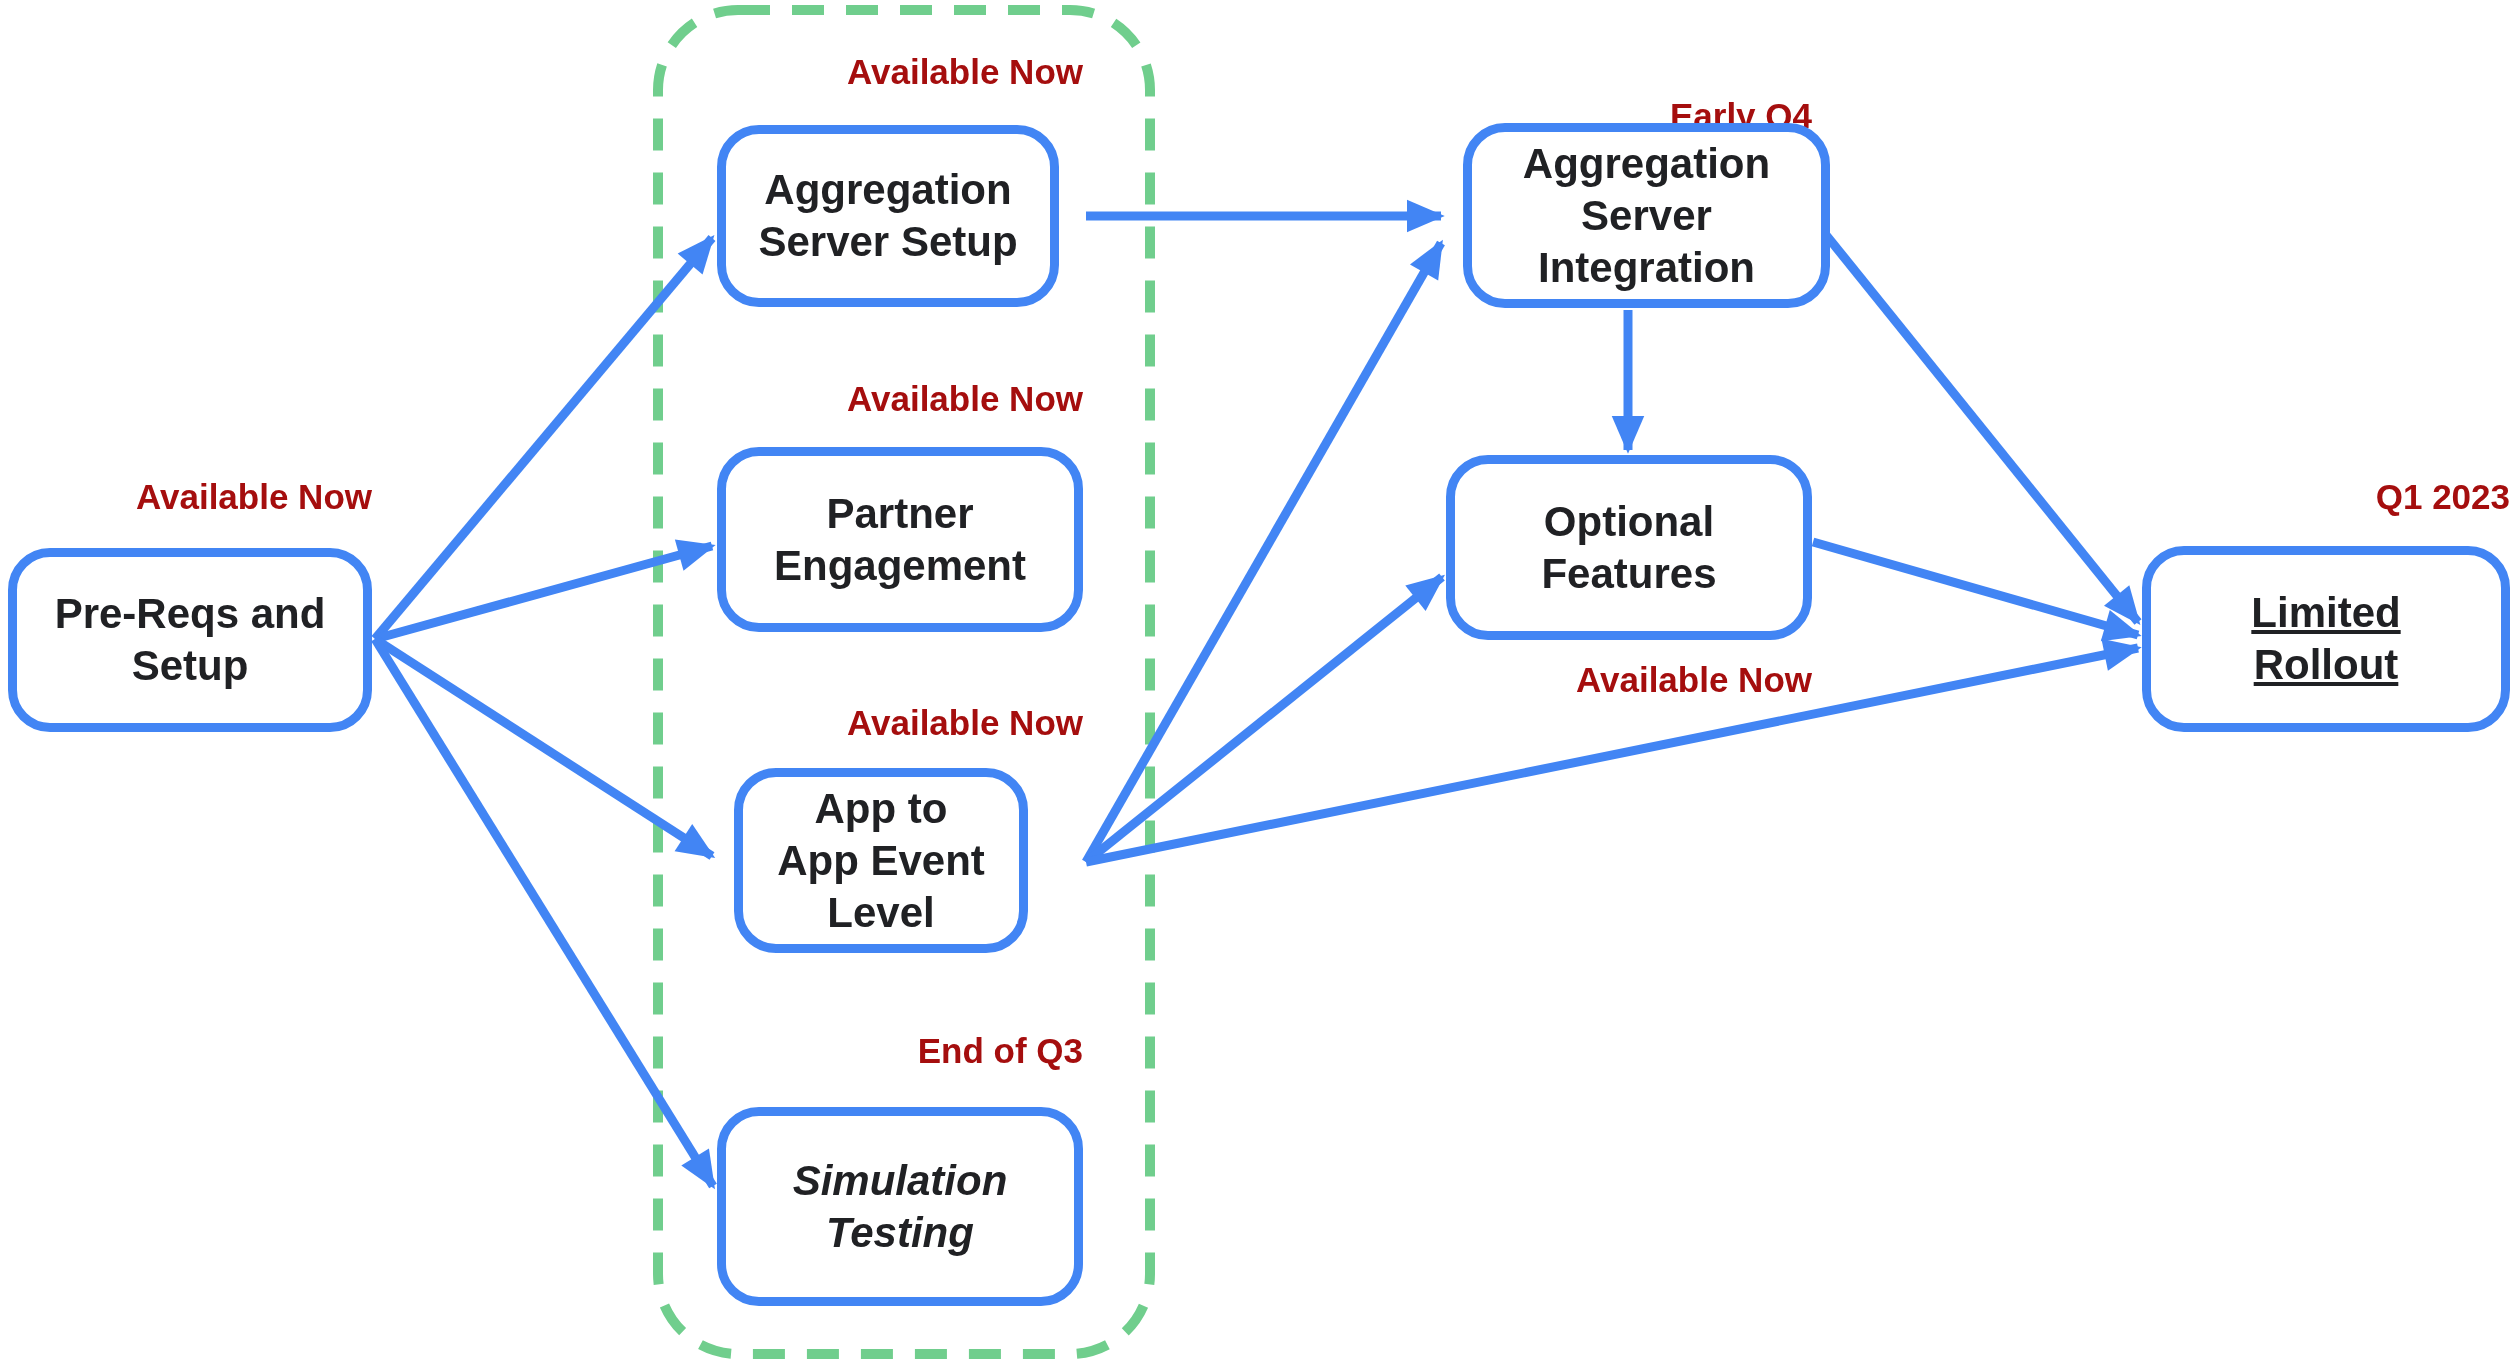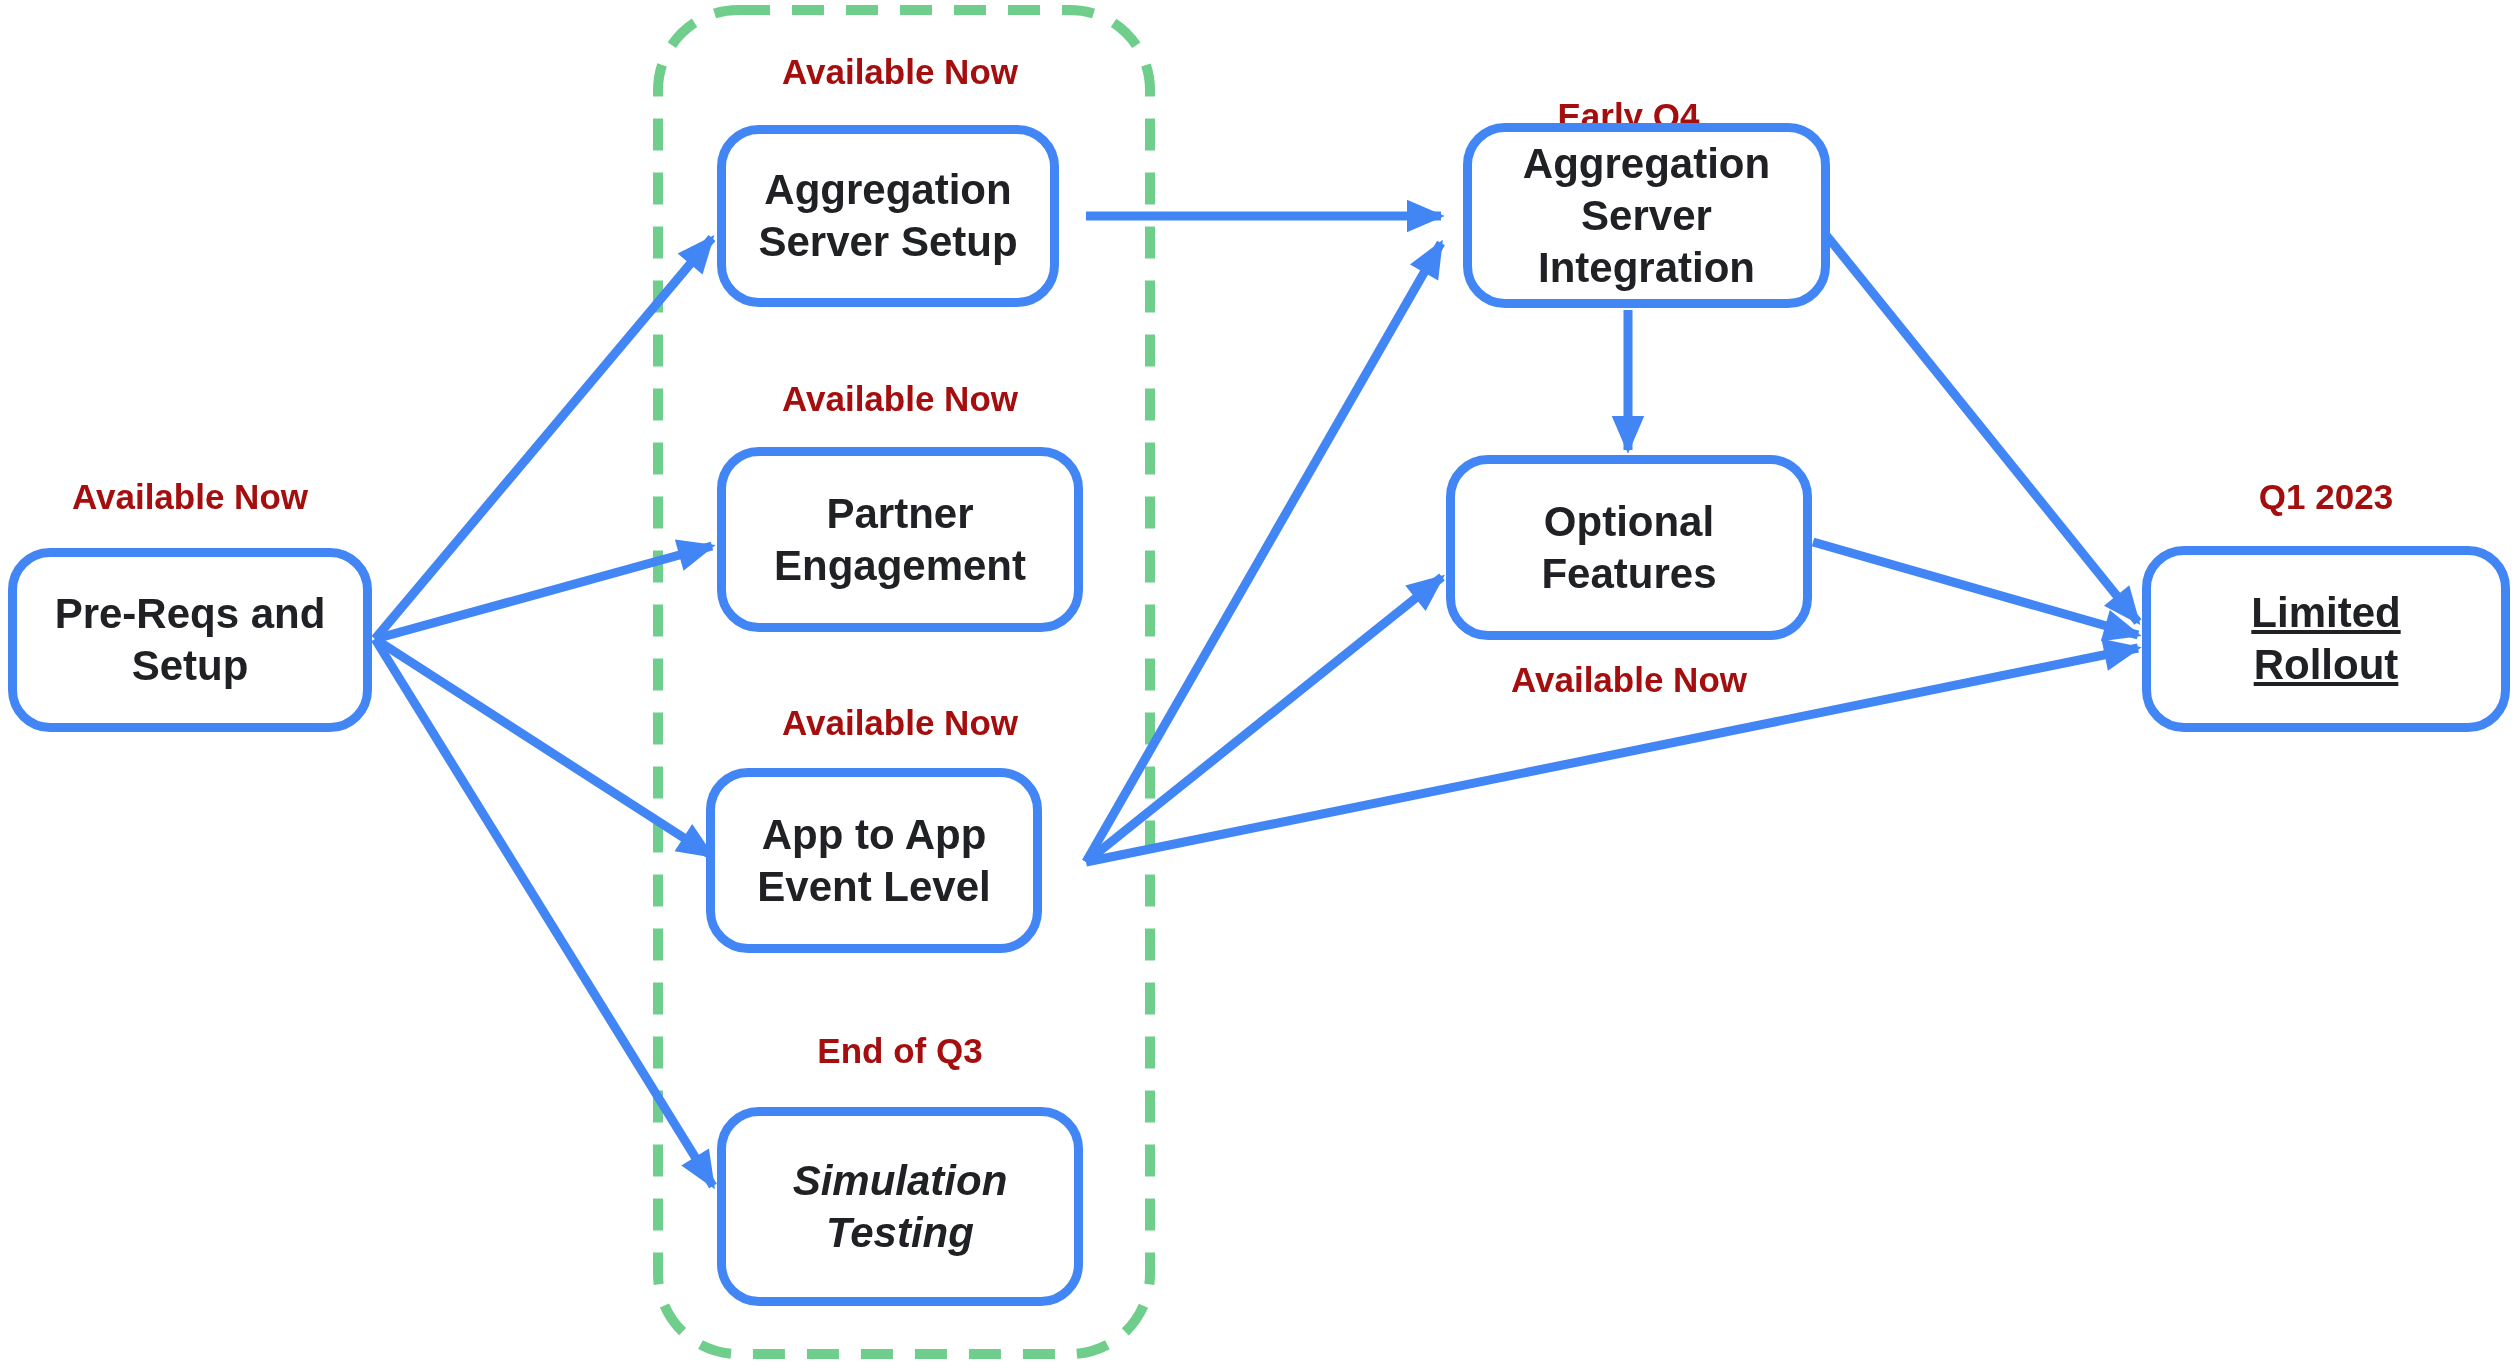--- a/index.html
+++ b/index.html
@@ -35,30 +35,30 @@
     background:var(--background);
     display:flex;align-items:center;justify-content:center;
     text-align:center;
     color:var(--node-text);
     font-size:42px;line-height:52px;font-weight:600;
     padding:0 30px;
     z-index:1;
   }
   .tl{
     position:absolute;
-    text-align:center;
+    text-align:right;
     color:var(--timeline-label);
     font-size:35px;line-height:40px;font-weight:600;
     z-index:1;
   }
   
   .n-pre {left:8px;   top:548px;  width:364px;height:184px;}
   .n-aggs{left:717px; top:125px;  width:342px;height:182px;}
   .n-part{left:717px; top:447px;  width:366px;height:185px;}
-  .n-app {left:706px; top:768px;  width:336px;height:185px;}
+  .n-app {left:734px; top:768px;  width:294px;height:185px;}
   .n-sim {left:717px; top:1107px; width:366px;height:199px;font-style:italic;}
   .n-int {left:1445px;top:123px;  width:367px;height:185px;margin-left:18px;}
   .n-opt {left:1446px;top:455px;  width:366px;height:185px;}
   .n-roll{left:2142px;top:546px;  width:368px;height:186px;text-decoration:underline;}
   
   .l-pre {left:8px;   top:477px;  width:364px;}
   .l-aggs{left:717px; top:52px;   width:366px;}
   .l-part{left:717px; top:379px;  width:366px;}
   .l-app {left:717px; top:703px;  width:366px;}
   .l-sim {left:717px; top:1031px; width:366px;}

